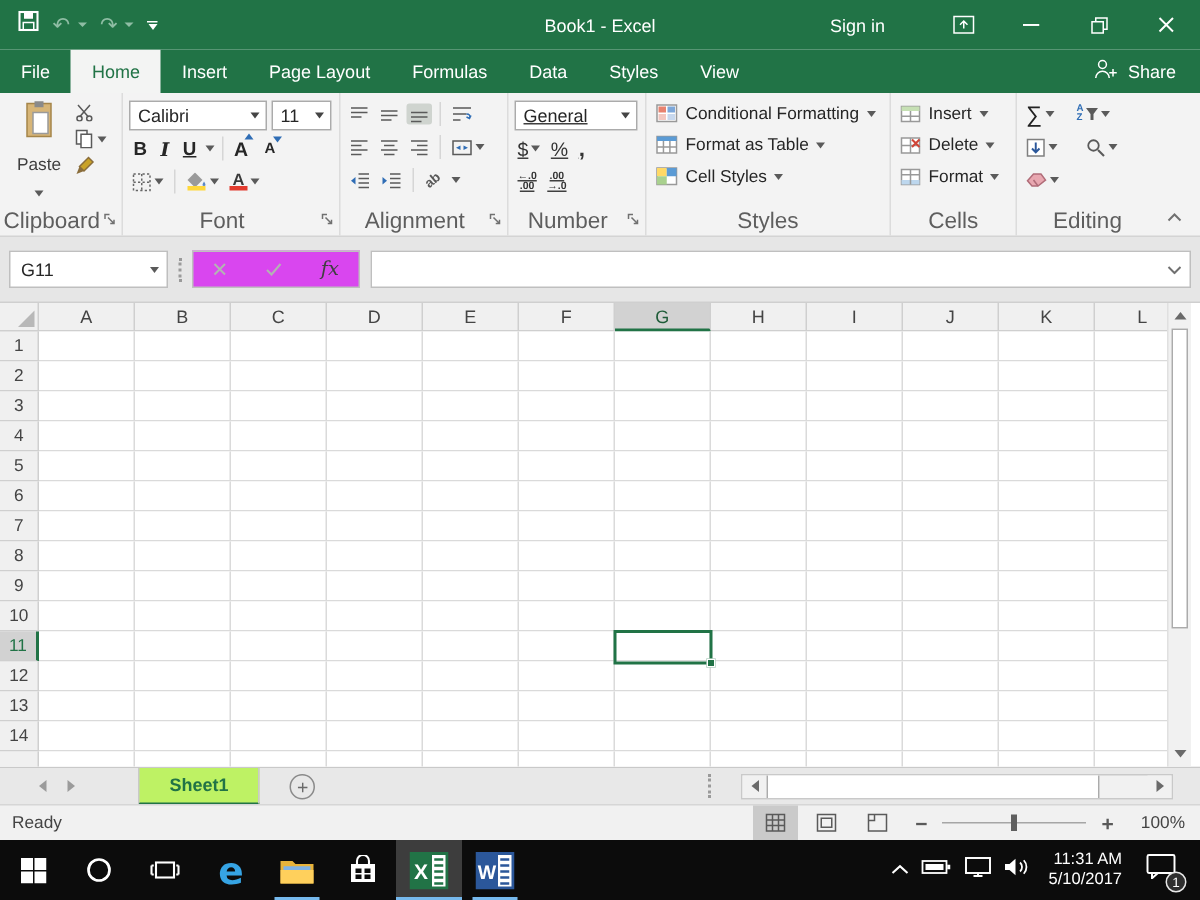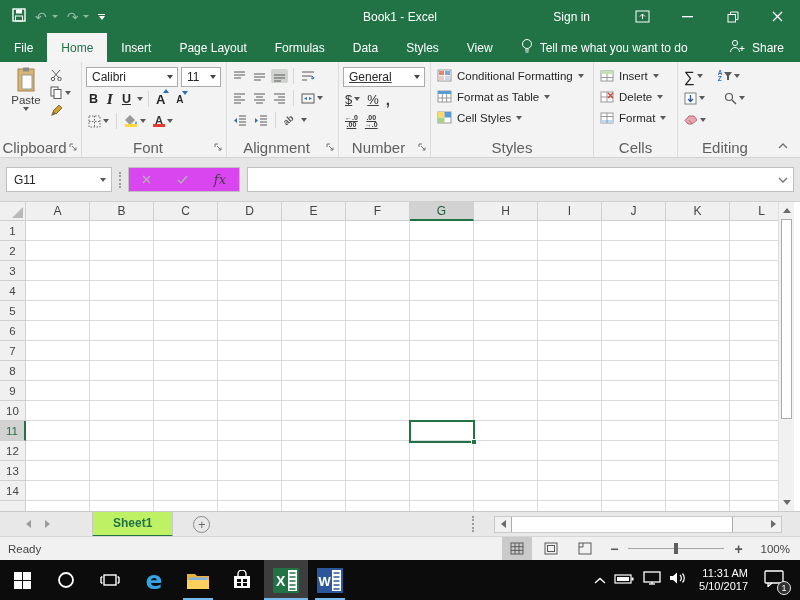--- a/index.html
+++ b/index.html
@@ -38,21 +38,21 @@
   .ddt{width:0;height:0;border-left:3px solid transparent;border-right:3px solid transparent;border-top:4px solid #5a5a5a;flex:none;}
   .mrow{display:flex;align-items:center;gap:3px;height:22px;}
   .mb{display:flex;align-items:center;gap:2px;padding:1px 2px;border-radius:2px;}
   .mb.pressed{background:#cfd4cf;}
   .combo{background:#fff;border:1px solid #ababab;height:20px;display:flex;align-items:center;font-size:12px;padding-left:5px;color:#262626;}
   .combo .ddt{margin-left:auto;margin-right:4px;border-top-color:#444;}
   .vdiv{width:1px;height:16px;background:#d6d6d6;margin:0 2px;}
   .bi{font-weight:bold;font-size:12.5px;padding:0 3px;color:#262626;}
   .it{font-style:italic;font-family:"DejaVu Serif",serif;}
   .un{text-decoration:underline;}
-  .paste-big{display:flex;flex-direction:column;align-items:center;width:44px;gap:1px;padding-top:2px;}
+  .paste-big{display:flex;flex-direction:column;align-items:center;width:44px;gap:11px;padding-top:2px;}
   .paste-big span{font-size:11.5px;}
   .clip-side{display:flex;flex-direction:column;gap:3px;padding-top:3px;}
   .colorbar{width:12px;height:3px;margin-top:-1px;}
   .sizebtn{font-weight:bold;font-size:11px;color:#262626;position:relative;padding:0 2px;}
   .caret-up:after{content:"";position:absolute;top:-3px;right:-2px;border-left:3px solid transparent;border-right:3px solid transparent;border-bottom:4px solid #2f6db5;}
   .caret-dn:after{content:"";position:absolute;top:-3px;right:-2px;border-left:3px solid transparent;border-right:3px solid transparent;border-top:4px solid #2f6db5;}
   .stylbtn{display:flex;align-items:center;gap:5px;height:21px;padding-left:2px;white-space:nowrap;font-size:11.5px;color:#262626;}
   .decimal{font-size:7px;line-height:7px;color:#333;text-align:center;font-weight:bold;}
   .orient{display:inline-block;transform:rotate(-40deg);font-size:9px;color:#595959;font-weight:bold;}
 
@@ -176,29 +176,20 @@
     <div class="tabs-host">
         <div class="rtab">File</div>
         <div class="rtab active">Home</div>
         <div class="rtab">Insert</div>
         <div class="rtab">Page Layout</div>
         <div class="rtab">Formulas</div>
         <div class="rtab">Data</div>
         <div class="rtab">Styles</div>
         <div class="rtab">View</div>
       </div>
-    <div class="tellme">
-      <span>
-        <svg width="12" height="16" viewBox="0 0 12 16">
-            <circle cx="6" cy="6" r="4.5" fill="none" stroke="#fff"></circle>
-            <path d="M4 12 h4 M4.5 14 h3" stroke="#fff"></path>
-          </svg>
-      </span>
-      <span>Tell me what you want to do</span>
-    </div>
     <div class="share">
       <span>
         <svg width="16" height="14" viewBox="0 0 16 14">
             <circle cx="6" cy="4" r="2.6" fill="none" stroke="#fff"></circle>
             <path d="M1.5 13 a4.5 4.5 0 0 1 9 0" fill="none" stroke="#fff"></path>
             <path d="M13 7 v5 M10.5 9.5 h5" stroke="#fff"></path>
           </svg>
       </span>
       <span>Share</span>
     </div>

